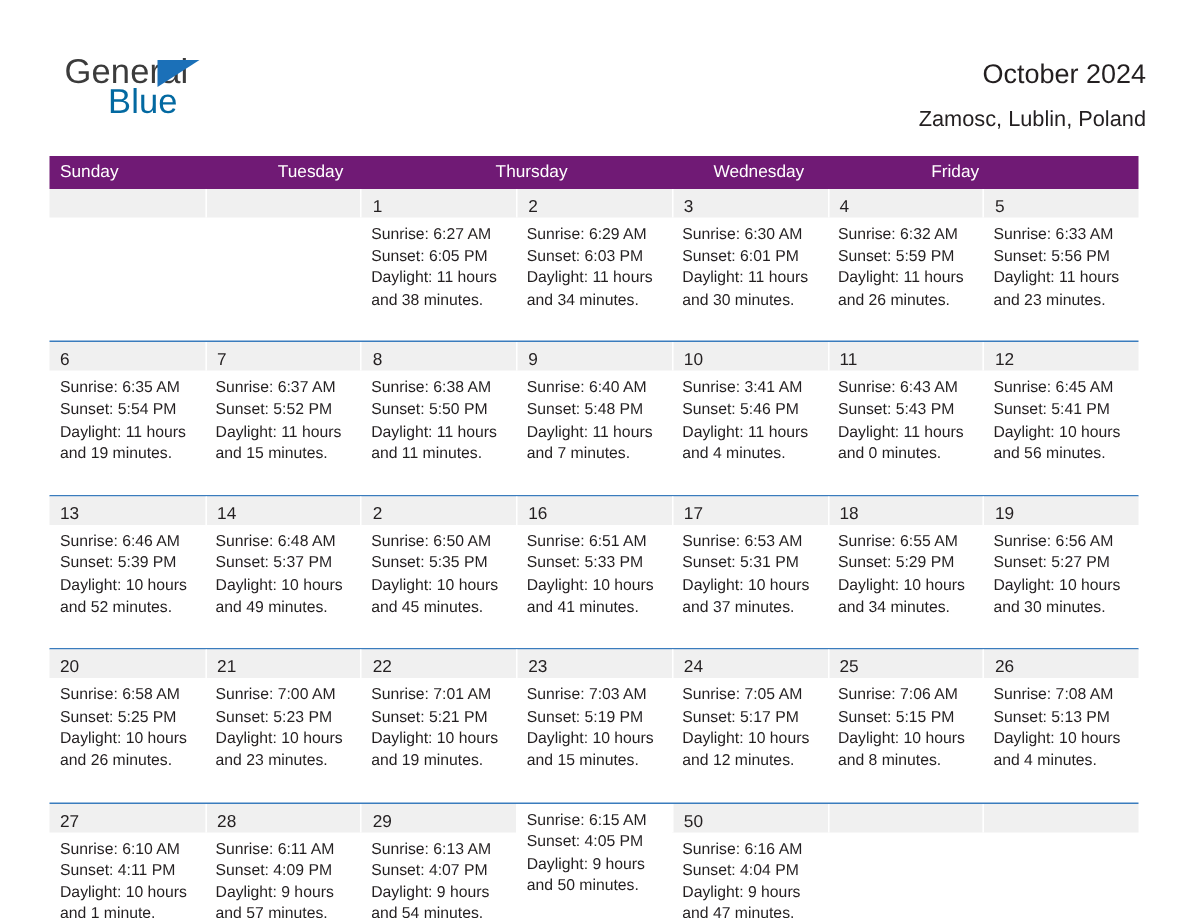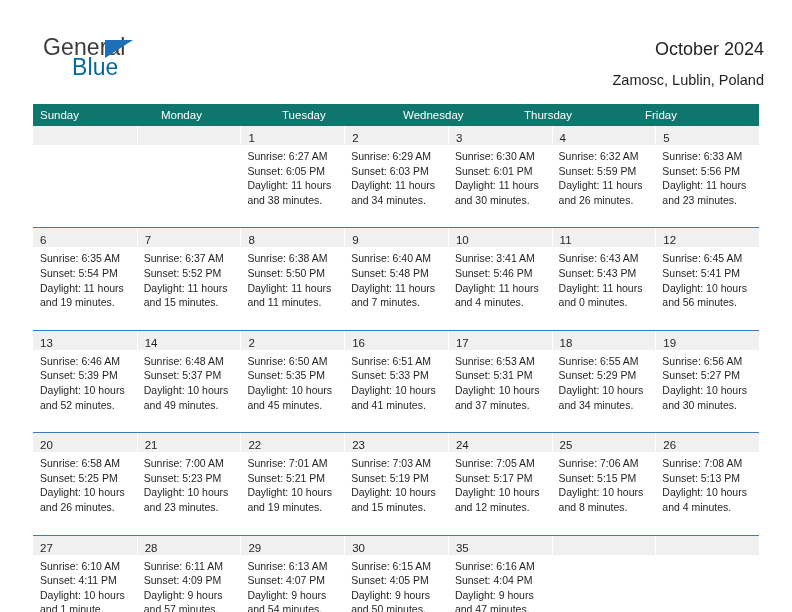--- a/index.html
+++ b/index.html
@@ -87,21 +87,21 @@
 
   
   .calendar {
     position: absolute;
     left: 33px;
     top: 104px;
     width: 726px;
   }
   .dow-row {
     display: flex;
-    background: #0f766e;
+    background: #701a75;
   }
   .dow {
     flex: 1 1 0;
     box-sizing: border-box;
     padding: 4px 0 4px 7px;
     font-size: 11.5px;
     color: #ffffff;
     line-height: 14px;
     white-space: nowrap;
   }
@@ -162,24 +162,23 @@
     <div class="title-wrap">
       <div class="cal-title">October 2024</div>
       <div class="cal-subtitle">Zamosc, Lublin, Poland</div>
     </div>
 
   </div>
 
   <div class="calendar">
     <div class="dow-row" id="dow-row">
         <div class="dow">Sunday</div>
-        <div class="dow">Monday</div>
         <div class="dow">Tuesday</div>
+        <div class="dow">Thursday</div>
         <div class="dow">Wednesday</div>
-        <div class="dow">Thursday</div>
         <div class="dow">Friday</div>
       </div>
     <div id="weeks-container">
         <div class="week first">
           <div class="cell">
             <div class="daynum-band"><span class="daynum"></span></div>
             <div class="cell-body"></div>
           </div>
           <div class="cell">
             <div class="daynum-band"><span class="daynum"></span></div>
@@ -448,30 +447,29 @@
           <div class="cell">
             <div class="daynum-band"><span class="daynum">29</span></div>
             <div class="cell-body">
               <div class="line">Sunrise: 6:13 AM</div>
               <div class="line">Sunset: 4:07 PM</div>
               <div class="line">Daylight: 9 hours</div>
               <div class="line">and 54 minutes.</div>
             </div>
           </div>
           <div class="cell">
-            <div class="daynum-band"><span class="daynum">30</span></div>
             <div class="cell-body">
               <div class="line">Sunrise: 6:15 AM</div>
               <div class="line">Sunset: 4:05 PM</div>
               <div class="line">Daylight: 9 hours</div>
               <div class="line">and 50 minutes.</div>
             </div>
           </div>
           <div class="cell">
-            <div class="daynum-band"><span class="daynum">35</span></div>
+            <div class="daynum-band"><span class="daynum">50</span></div>
             <div class="cell-body">
               <div class="line">Sunrise: 6:16 AM</div>
               <div class="line">Sunset: 4:04 PM</div>
               <div class="line">Daylight: 9 hours</div>
               <div class="line">and 47 minutes.</div>
             </div>
           </div>
           <div class="cell">
             <div class="daynum-band"><span class="daynum"></span></div>
             <div class="cell-body"></div>

